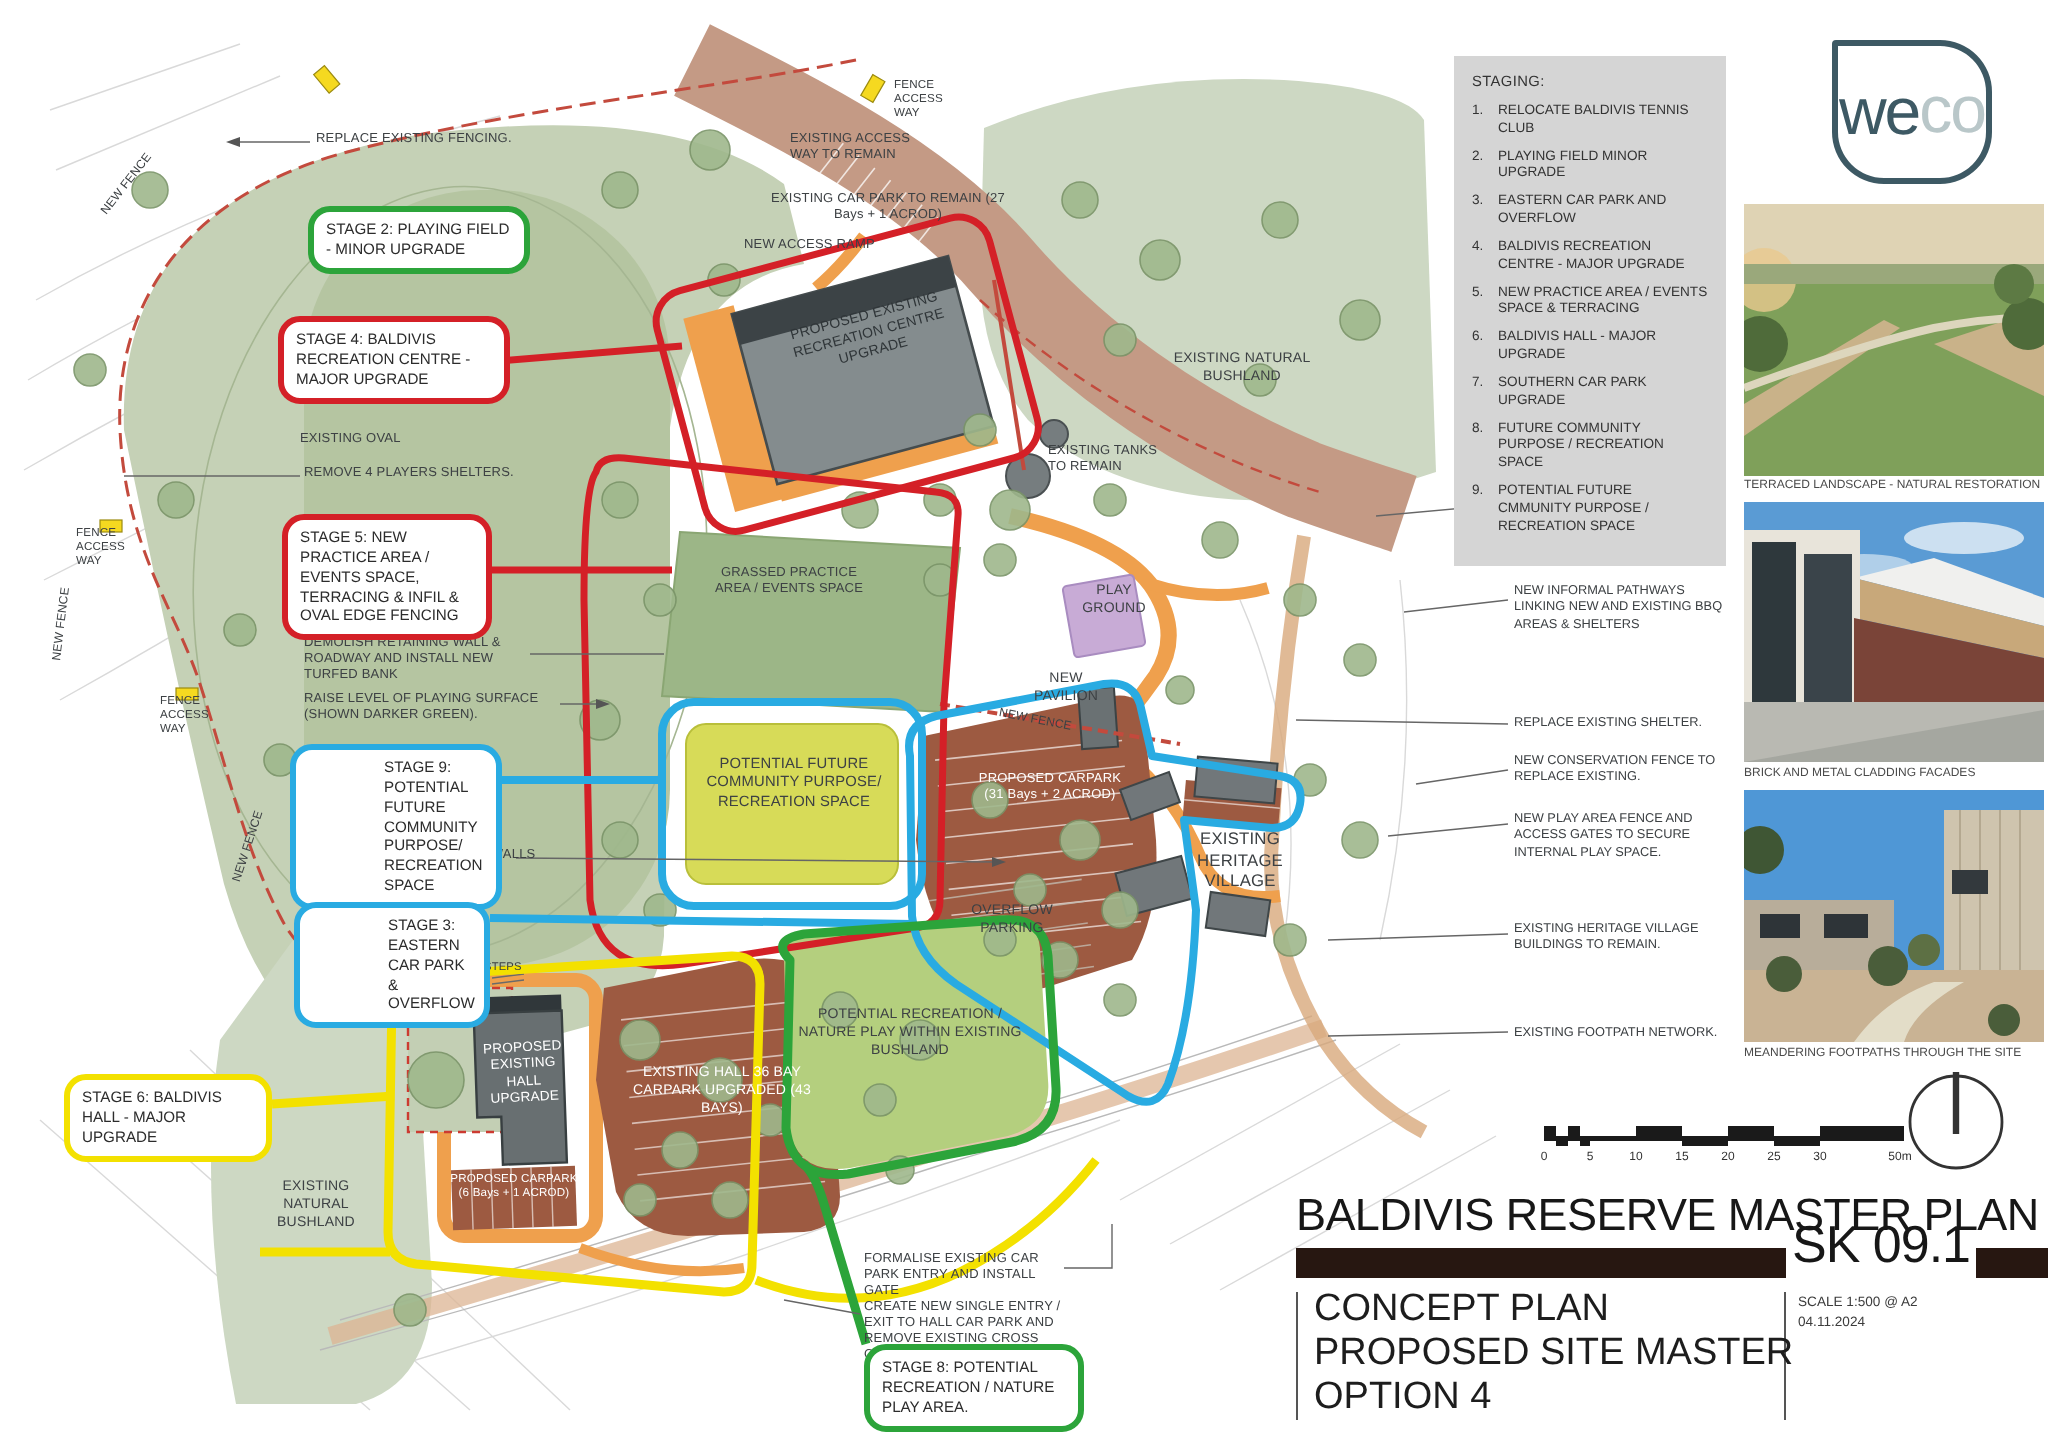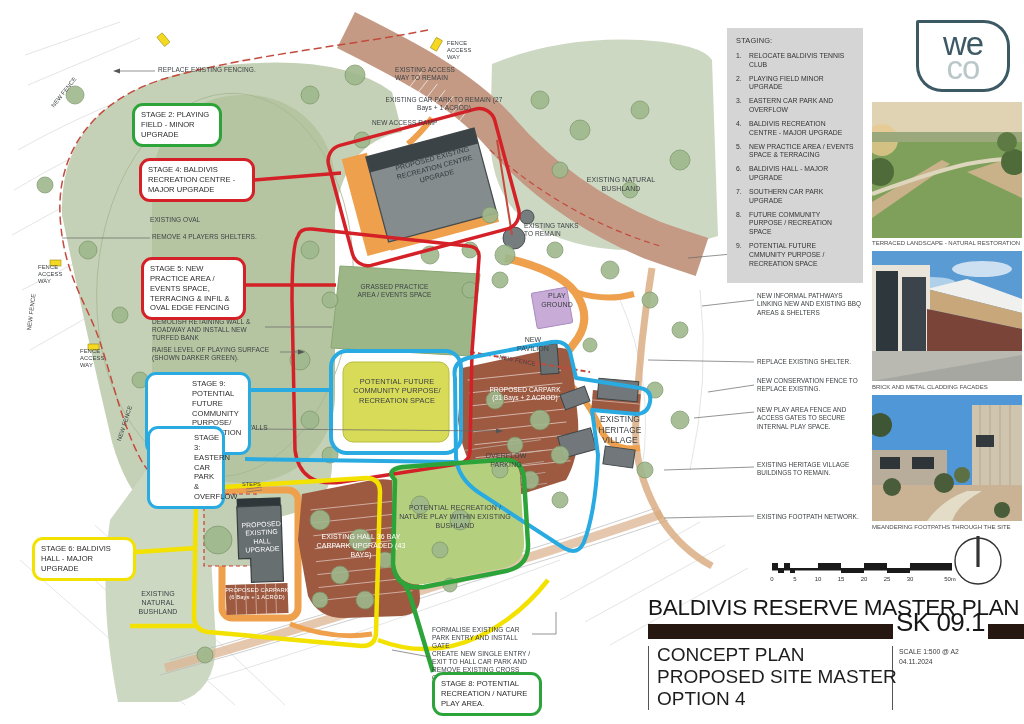--- a/index.html
+++ b/index.html
@@ -22,23 +22,23 @@
   .note{position:absolute;z-index:3;left:757px;width:106px;font-size:6.4px;line-height:1.3;color:#3d4144;}
   
   .staging{position:absolute;z-index:4;left:727px;top:28px;width:136px;background:#d5d5d5;
            padding:8px 9px 9px 9px;box-sizing:border-box;color:#333;}
   .staging h3{margin:0 0 7px 0;font-size:7.4px;font-weight:normal;letter-spacing:.2px;}
   .staging ol{margin:0;padding:0;list-style:none;counter-reset:stg;}
   .staging li{counter-increment:stg;position:relative;padding-left:13px;margin-bottom:5px;
               font-size:6.8px;line-height:1.3;}
   .staging li::before{content:counter(stg) ".";position:absolute;left:0;}
   
-  .logo{position:absolute;z-index:4;left:916px;top:20px;width:94px;height:72px;
+  .logo{position:absolute;z-index:4;left:916px;top:20px;width:80px;height:72px;
         border:3px solid #3d5964;border-radius:2px 26px 26px 26px;box-sizing:border-box;
-        display:flex;flex-direction:column;align-items:center;justify-content:center;background:#fff;}
+        display:flex;flex-direction:row;align-items:center;justify-content:center;background:#fff;}
   .logo .we{font-size:33px;line-height:.8;color:#3d5964;letter-spacing:-1px;}
   .logo .co{font-size:33px;line-height:.8;color:#b9c7c9;letter-spacing:-1px;margin-top:-2px;}
   
   .photo{position:absolute;z-index:4;left:872px;width:150px;}
   .photo svg{display:block;}
   .caption{position:absolute;z-index:4;left:872px;width:150px;font-size:6px;color:#4a4a4a;}
   
   .tb-project{position:absolute;z-index:4;left:648px;top:595px;font-size:22.5px;color:#171717;
               letter-spacing:-.3px;white-space:nowrap;}
   .tb-bar{position:absolute;z-index:4;background:#271711;height:15px;top:624px;}
@@ -374,25 +374,25 @@
   <div class="lbl" style="left:432px;top:650px;width:106px">CREATE NEW SINGLE ENTRY / EXIT TO HALL CAR PARK AND REMOVE EXISTING CROSS OVERS</div>
 
   <div class="note" style="top:246px">EXISTING RECREATION CENTRE NORTH CARPARK ACCESS TO REMAIN</div>
   <div class="note" style="top:292px">NEW INFORMAL PATHWAYS LINKING NEW AND EXISTING BBQ AREAS &amp; SHELTERS</div>
   <div class="note" style="top:358px">REPLACE EXISTING SHELTER.</div>
   <div class="note" style="top:377px">NEW CONSERVATION FENCE TO REPLACE EXISTING.</div>
   <div class="note" style="top:406px">NEW PLAY AREA FENCE AND ACCESS GATES TO SECURE INTERNAL PLAY SPACE.</div>
   <div class="note" style="top:461px">EXISTING HERITAGE VILLAGE BUILDINGS TO REMAIN.</div>
   <div class="note" style="top:513px">EXISTING FOOTPATH NETWORK.</div>
 
-  <div class="stagebox green" style="left:132px;top:103px;width:90px">STAGE 2: PLAYING FIELD - MINOR UPGRADE</div>
+  <div class="stagebox green" style="left:154px;top:103px;width:111px">STAGE 2: PLAYING FIELD - MINOR UPGRADE</div>
   <div class="stagebox red" style="left:139px;top:158px;width:116px">STAGE 4: BALDIVIS RECREATION CENTRE - MAJOR UPGRADE</div>
   <div class="stagebox red" style="left:141px;top:257px;width:105px">STAGE 5: NEW PRACTICE AREA / EVENTS SPACE, TERRACING &amp; INFIL &amp; OVAL EDGE FENCING</div>
   <div class="stagebox blue" style="left:145px;top:372px;width:106px">STAGE 9: POTENTIAL FUTURE COMMUNITY PURPOSE/ RECREATION SPACE</div>
-  <div class="stagebox blue" style="left:147px;top:426px;width:78px">STAGE 3: EASTERN CAR PARK &amp; OVERFLOW</div>
+  <div class="stagebox blue" style="left:147px;top:451px;width:98px">STAGE 3: EASTERN CAR PARK &amp; OVERFLOW</div>
   <div class="stagebox yellow" style="left:32px;top:537px;width:104px">STAGE 6: BALDIVIS HALL - MAJOR UPGRADE</div>
   <div class="stagebox green" style="left:432px;top:672px;width:110px">STAGE 8: POTENTIAL RECREATION / NATURE PLAY AREA.</div>
 
   <div class="staging">
     <h3>STAGING:</h3>
     <ol>
       <li>RELOCATE BALDIVIS TENNIS CLUB</li>
       <li>PLAYING FIELD MINOR UPGRADE</li>
       <li>EASTERN CAR PARK AND OVERFLOW</li>
       <li>BALDIVIS RECREATION CENTRE - MAJOR UPGRADE</li>

